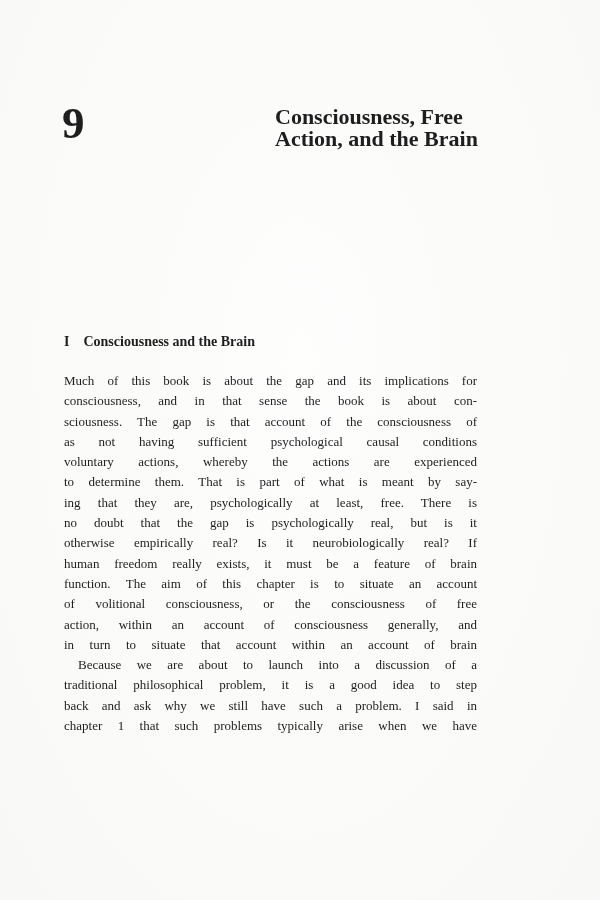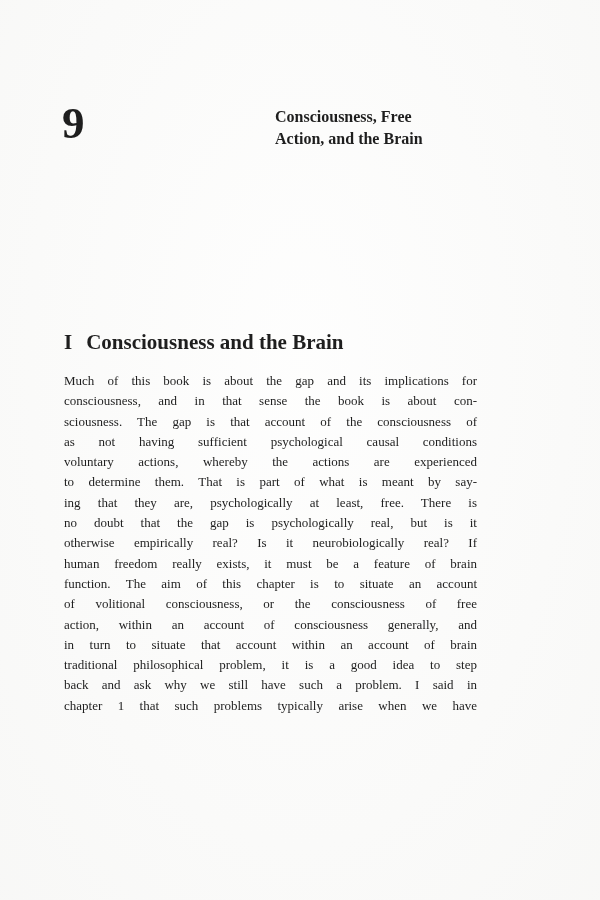--- a/index.html
+++ b/index.html
@@ -28,29 +28,29 @@
     top: 101px;
     font-size: 45px;
     line-height: 45px;
     font-weight: bold;
     letter-spacing: 0;
   }
   .chapter-title {
     position: absolute;
     left: 275px;
     top: 106px;
-    font-size: 16px;
+    font-size: 22px;
     line-height: 22px;
     font-weight: bold;
   }
   .section-heading {
     position: absolute;
     left: 64px;
     top: 332px;
-    font-size: 21px;
+    font-size: 14px;
     line-height: 20px;
     font-weight: bold;
     white-space: nowrap;
   }
   .section-heading .numeral {
     display: inline-block;
     margin-right: 14px;
   }
   .body-text {
     position: absolute;
@@ -99,19 +99,20 @@
         <div class="line">ing that they are, psychologically at least, free. There is</div>
         <div class="line">no doubt that the gap is psychologically real, but is it</div>
         <div class="line">otherwise empirically real? Is it neurobiologically real? If</div>
         <div class="line">human freedom really exists, it must be a feature of brain</div>
         <div class="line">function. The aim of this chapter is to situate an account</div>
         <div class="line">of volitional consciousness, or the consciousness of free</div>
         <div class="line">action, within an account of consciousness generally, and</div>
         <div class="line">in turn to situate that account within an account of brain</div>
       </div>
       <div>
+        <div class="line indent">Because we are about to launch into a discussion of a</div>
         <div class="line">traditional philosophical problem, it is a good idea to step</div>
         <div class="line">back and ask why we still have such a problem. I said in</div>
         <div class="line">chapter 1 that such problems typically arise when we have</div>
       </div>
     </div>
 
 </div>
 
 </body></html>

